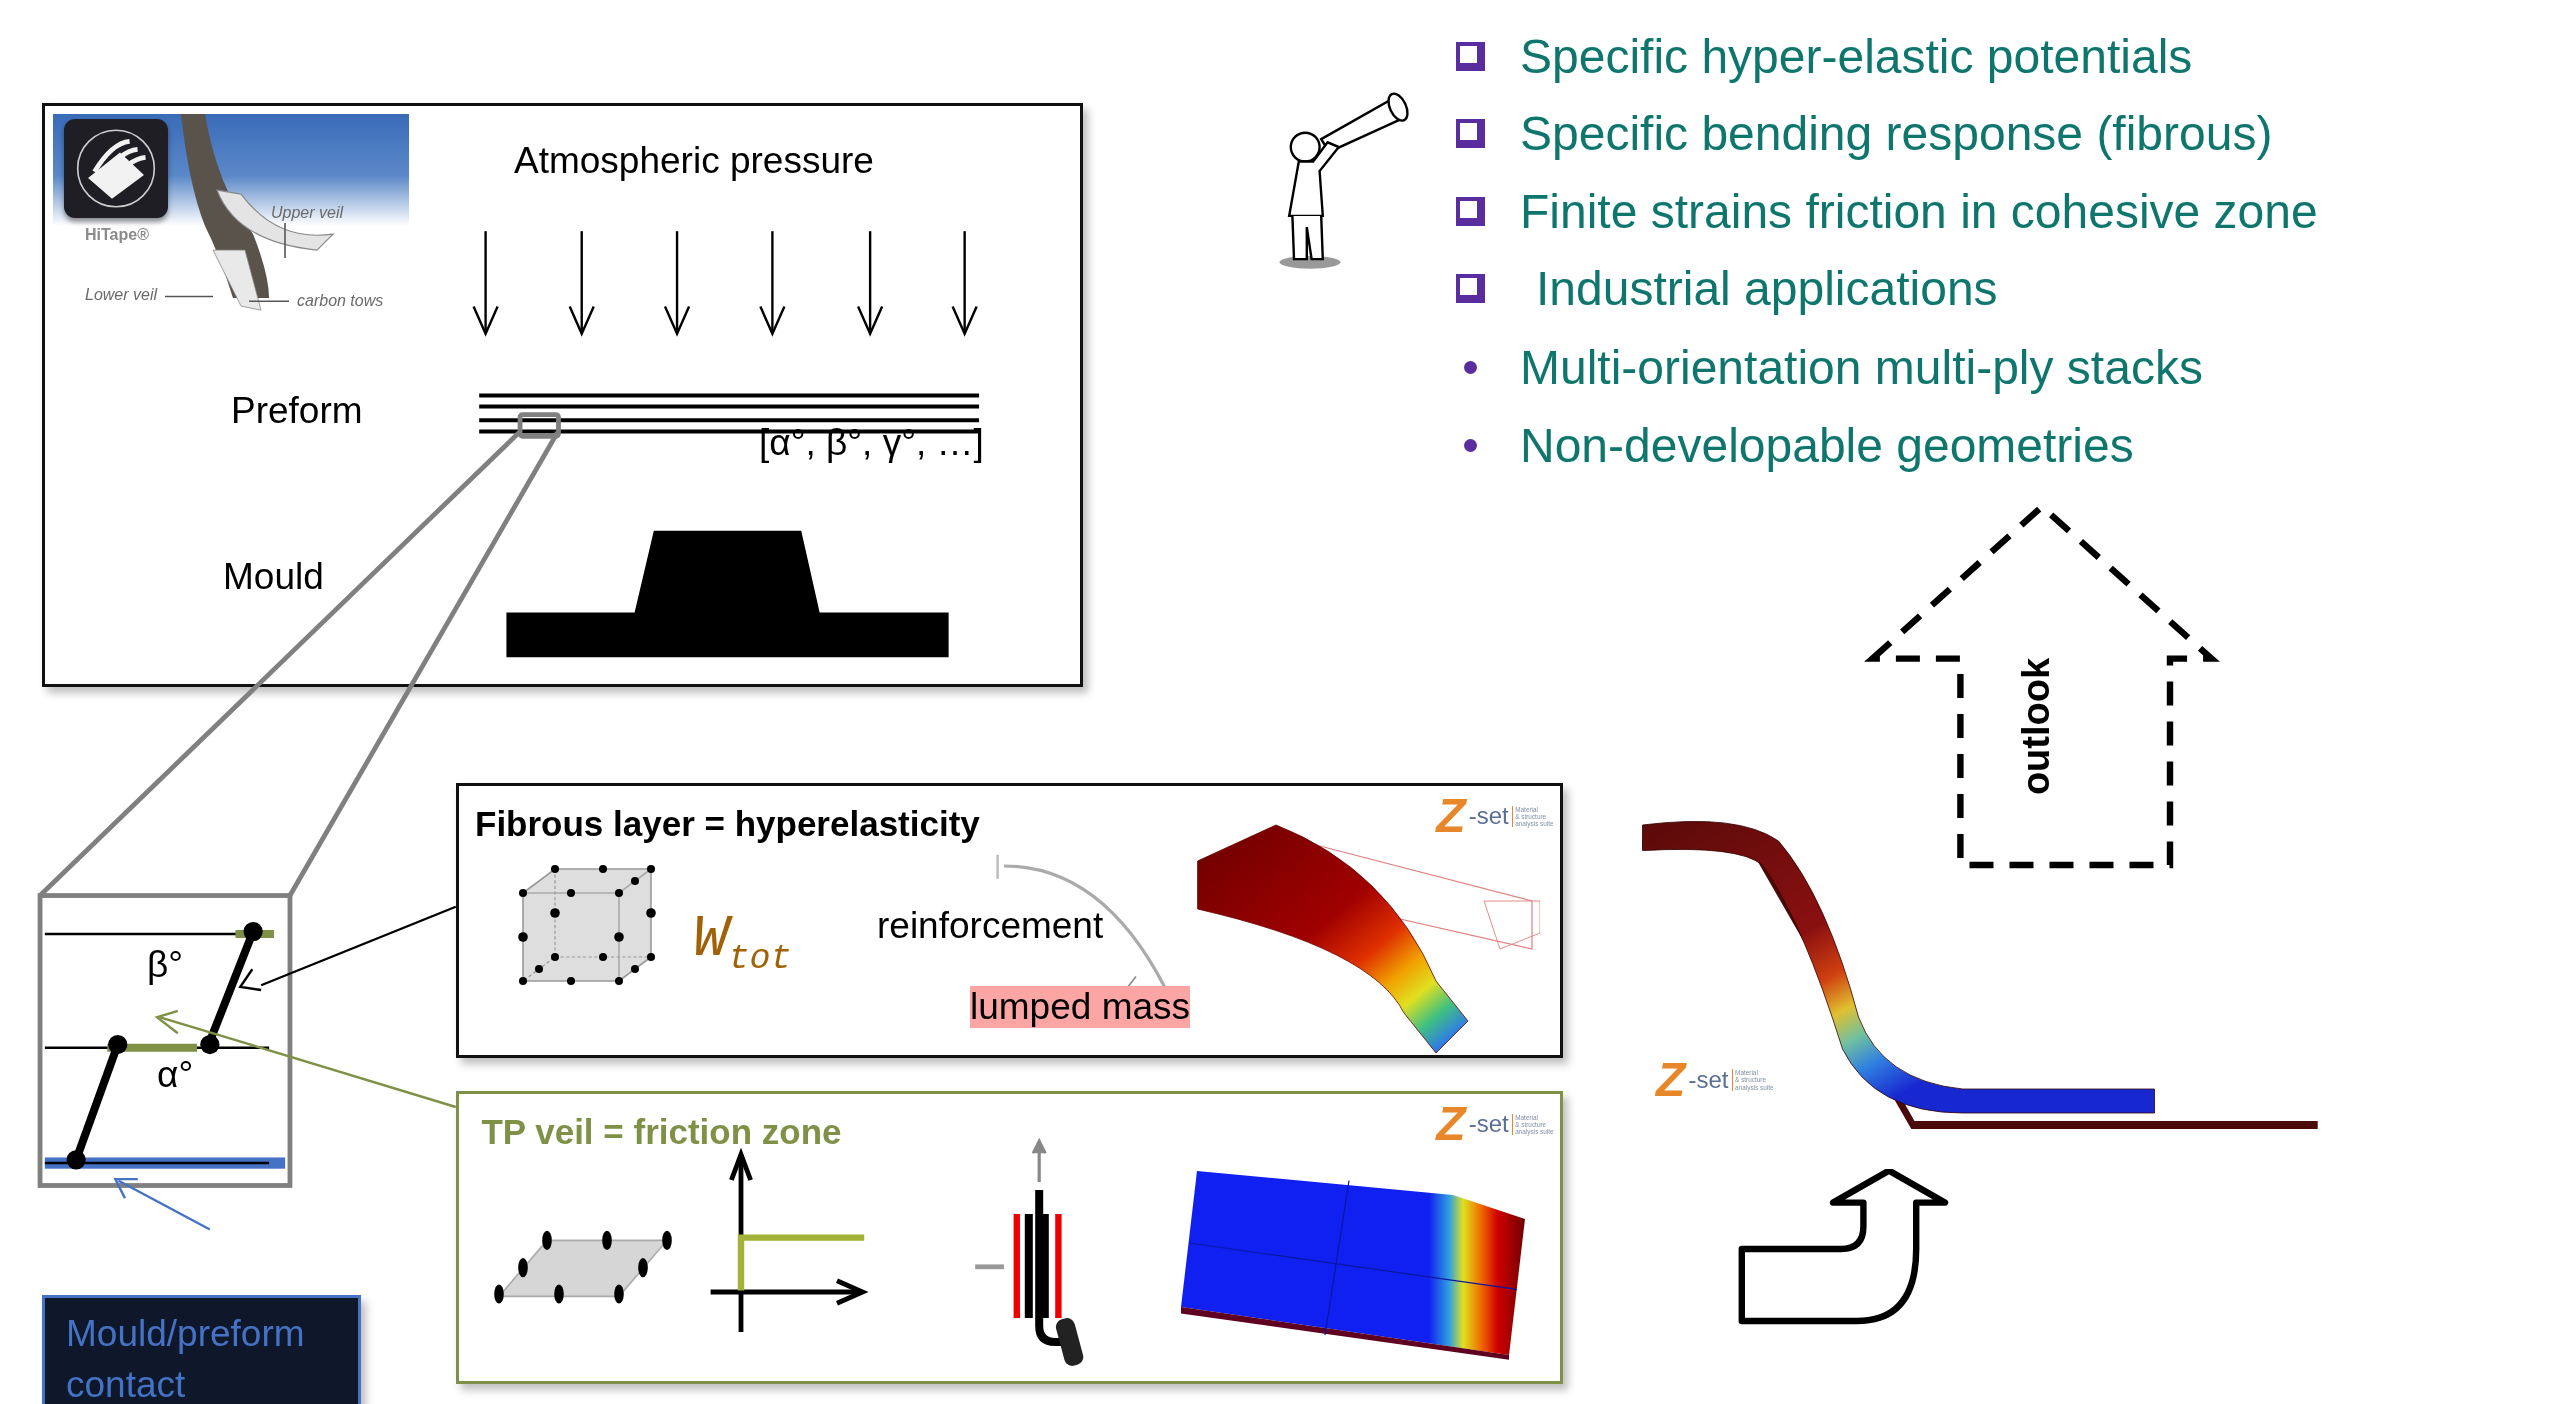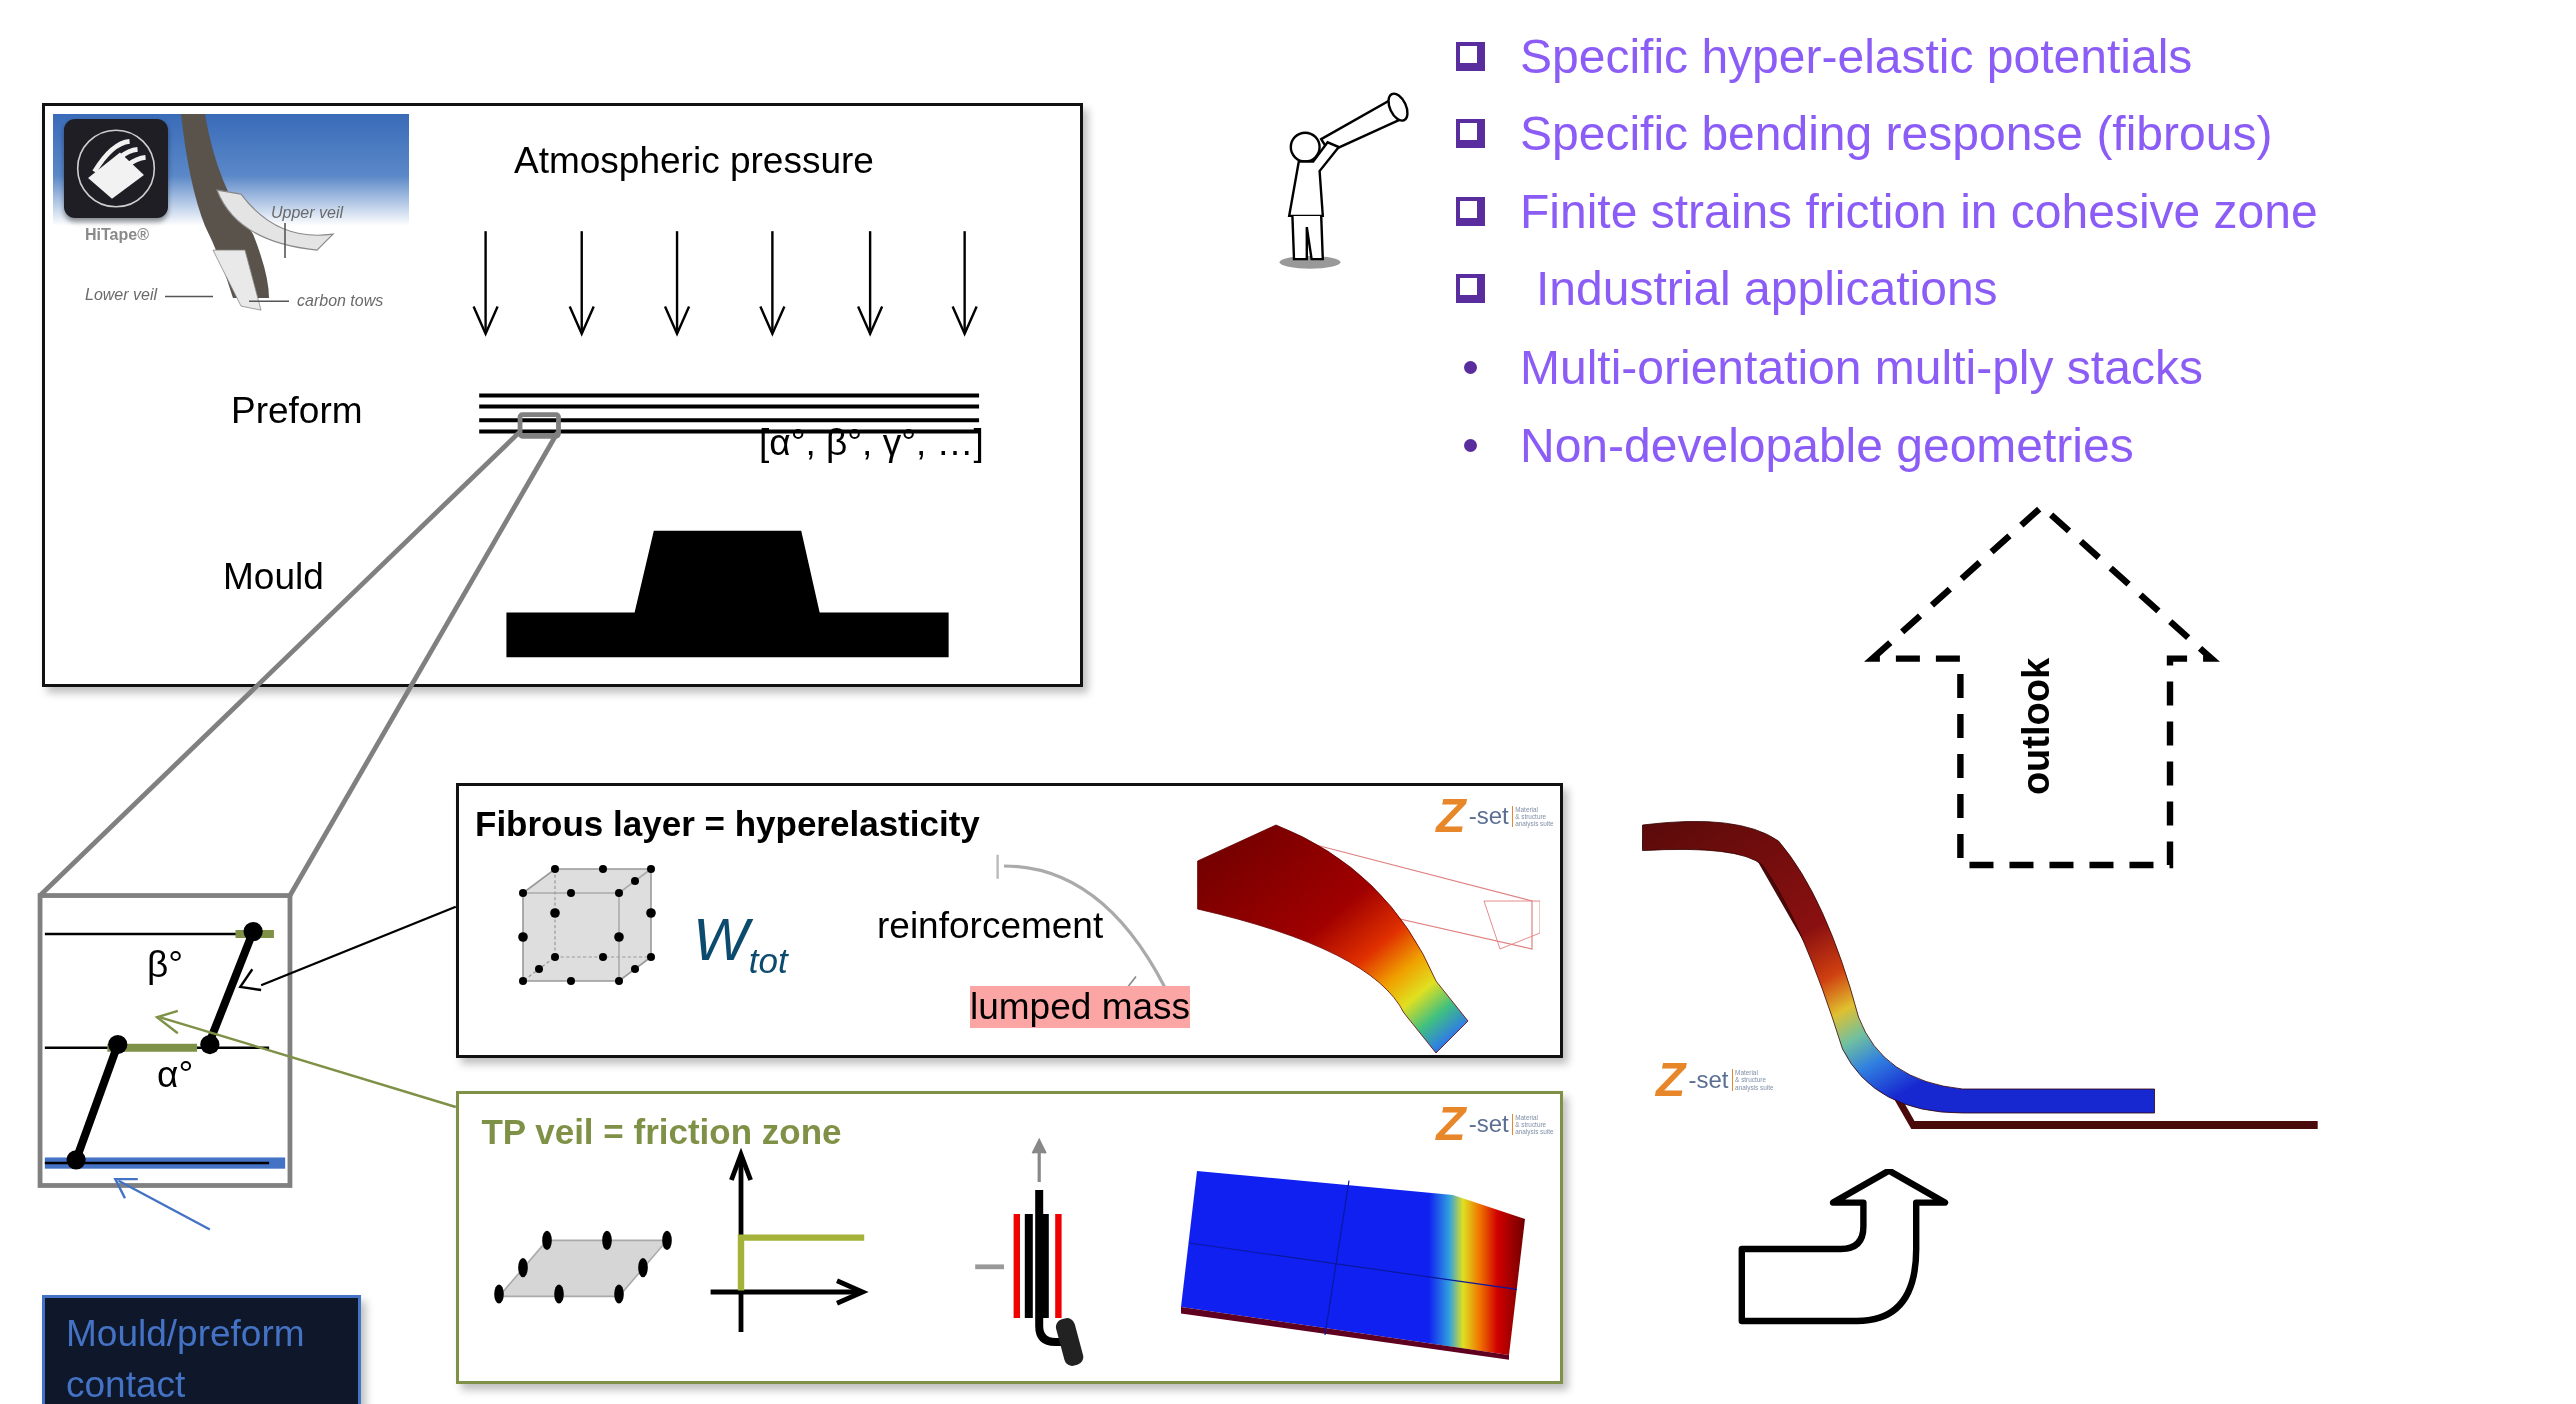--- a/index.html
+++ b/index.html
@@ -4,21 +4,21 @@
 <style>
   html, body { margin:0; padding:0; background:#ffffff; }
   body { width:2576px; height:1405px; position:relative; overflow:hidden;
          font-family:"Liberation Sans", "DejaVu Sans", sans-serif; color:#000; }
   .abs { position:absolute; }
   .box-shadow { box-shadow: 4.8px 6.4px 8px rgba(0,0,0,0.25); }
   #top-box { left:42px; top:103px; width:1035px; height:578px; border:3.2px solid #111; background:#fff; }
   .lbl { position:absolute; font-size:37px; white-space:nowrap; }
   .bullets { position:absolute; left:1456px; top:24px; }
   .bullet-row { position:absolute; left:0; height:64px; display:flex; align-items:center; white-space:nowrap; }
-  .bullet-text { font-size:48px; color:#8b5cf6; margin-left:64px; }
+  .bullet-text { font-size:48px; color:#0f766e; margin-left:64px; }
   .sq { position:absolute; left:0; width:29px; height:29px; border:4.8px solid #5a2d9f; border-right-width:8px; border-bottom-width:8px; box-sizing:border-box; background:#fff; }
   .dot { position:absolute; left:8px; width:13px; height:13px; border-radius:50%; background:#5a2d9f; }
   #fibrous-box { left:456px; top:783px; width:1101px; height:269px; border:3.2px solid #111; background:#fff; }
   #tpveil-box { left:456px; top:1091px; width:1101px; height:287px; border:3.2px solid #7f9147; background:#fff; }
   #contact-box { left:42px; top:1295px; width:313px; height:117px; border:3.2px solid #4472c4; background:#0f172a;text-decoration:underline; }
   .title-fib { position:absolute; left:16px; top:17.6px; font-size:35px; font-weight:bold; }
   .title-tp { position:absolute; left:22.4px; top:17.6px; font-size:35px; font-weight:bold; color:#7f9147; }
   .contact-text { position:absolute; left:21px; top:9.6px; font-size:37px; color:#4472c4; line-height:51px; }
   .zset { position:absolute; display:flex; align-items:center; gap:3.2px; }
   .zset .z { font-size:48px; font-weight:bold; color:#e8862a; font-style:italic; line-height:1; }
@@ -164,21 +164,21 @@
       <circle cx="10" cy="150" r="5"></circle>
         <circle cx="70" cy="150" r="5"></circle>
         <circle cx="130" cy="150" r="5"></circle>
       <circle cx="50" cy="120" r="5"></circle>
         <circle cx="110" cy="120" r="5"></circle>
         <circle cx="170" cy="120" r="5"></circle>
       <circle cx="30" cy="135" r="5"></circle>
         <circle cx="150" cy="135" r="5"></circle>
     </g>
   </svg>
-  <div class="abs" style="left:234px; top:120px; font-family:Liberation Sans, sans-serif; font-style:italic; font-size:59px; color:#0c4a6e;">
+  <div class="abs" style="left:234px; top:120px; font-family:Liberation Mono, monospace; font-style:italic; font-size:59px; color:#a16207;">
     <span>W</span><sub style="font-size:35px;">tot</sub>
   </div>
   <svg class="abs" style="left:529px; top:64px;" width="192" height="160" viewBox="0 0 240 200">
     <path d="M20 20 Q150 20 230 190" fill="none" stroke="#aaa" stroke-width="4"></path>
     <line x1="12" y1="6" x2="12" y2="36" stroke="#bbb" stroke-width="3"></line>
     <line x1="160" y1="190" x2="185" y2="158" stroke="#888" stroke-width="2"></line>
   </svg>
   <span class="lbl" style="left:418px; top:119px;">reinforcement</span>
   <span class="lbl" style="left:511px; top:200px; background:#fca5a5;">lumped mass</span>
   <svg class="abs" style="left:737px; top:35px;" width="344" height="232" viewBox="0 0 430 290">

